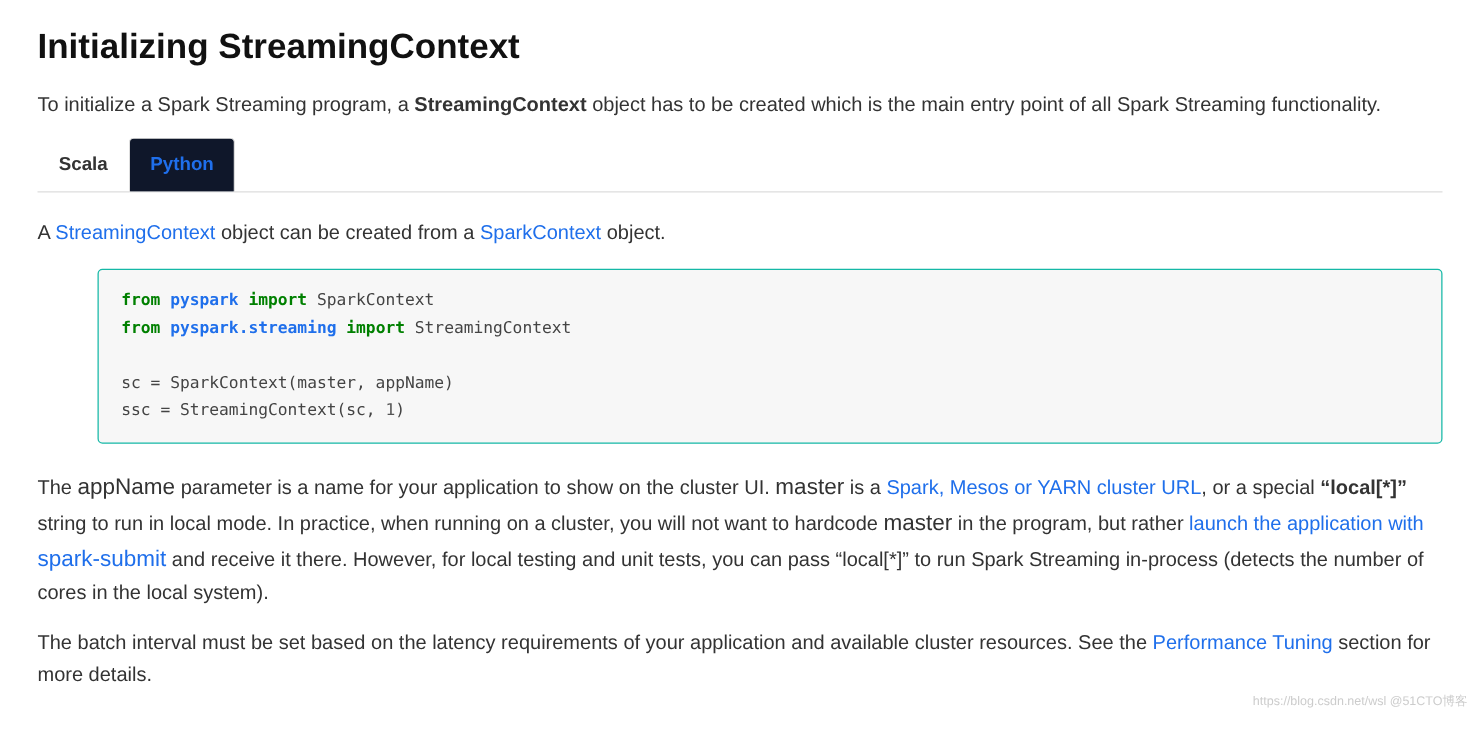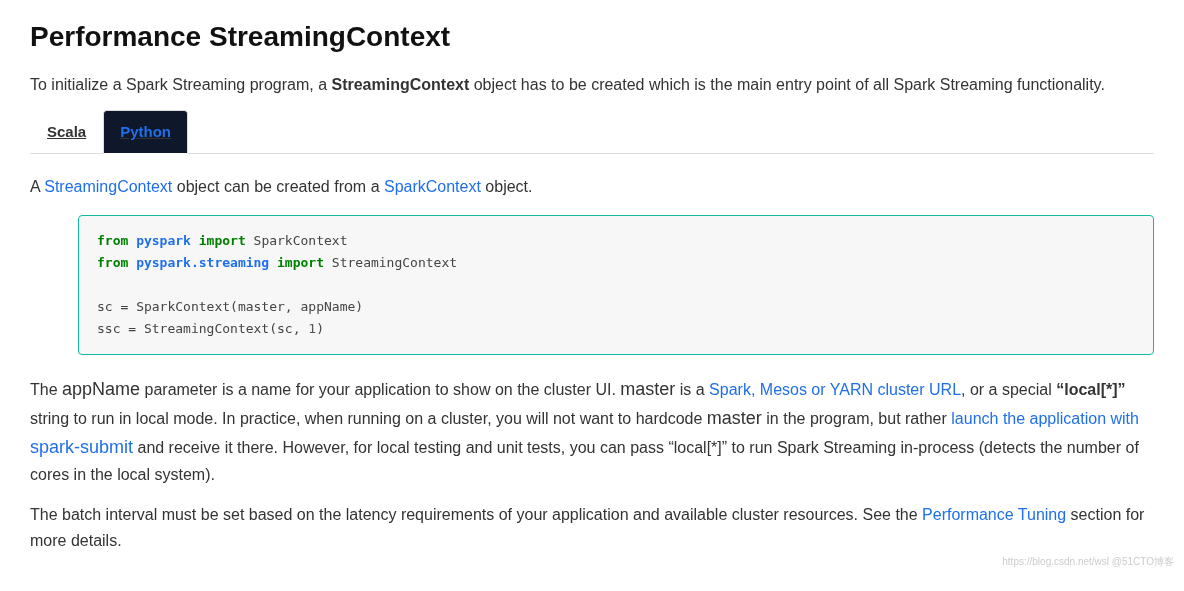--- a/index.html
+++ b/index.html
@@ -19,21 +19,20 @@
       margin-bottom: 18px;
       line-height: 1.2;
     }
     p { margin-bottom: 15px; }
     strong { font-weight: 700; }
     .tabs {
       display: flex;
       align-items: flex-end;
       border-bottom: 1px solid #ddd;
       margin: 12px 0 20px;
-      text-decoration: underline;
     }
     .tab {
       padding: 9px 16px;
       font-weight: 700;
       font-size: 15px;
       color: #333;
       cursor: pointer;
       border: 1px solid transparent;
       position: relative;
       top: 1px;
@@ -72,21 +71,21 @@
       right: 10px;
       bottom: 21px;
       font-size: 10px;
       color: #ccc;
     }
     .indent-para { margin-bottom: 0; }
   </style>
 </head>
 <body>
 
-<h2>Performance StreamingContext</h2>
+<h2>Initializing StreamingContext</h2>
 
 <p class="indent-para">
   <span>To initialize a Spark Streaming program, a </span><strong>StreamingContext</strong><span> object has to be created which is the main entry point of all Spark Streaming functionality.</span>
 </p>
 
 <div class="tabs">
   <div class="tab">Scala</div>
   <div class="tab active">Python</div>
 </div>
 

